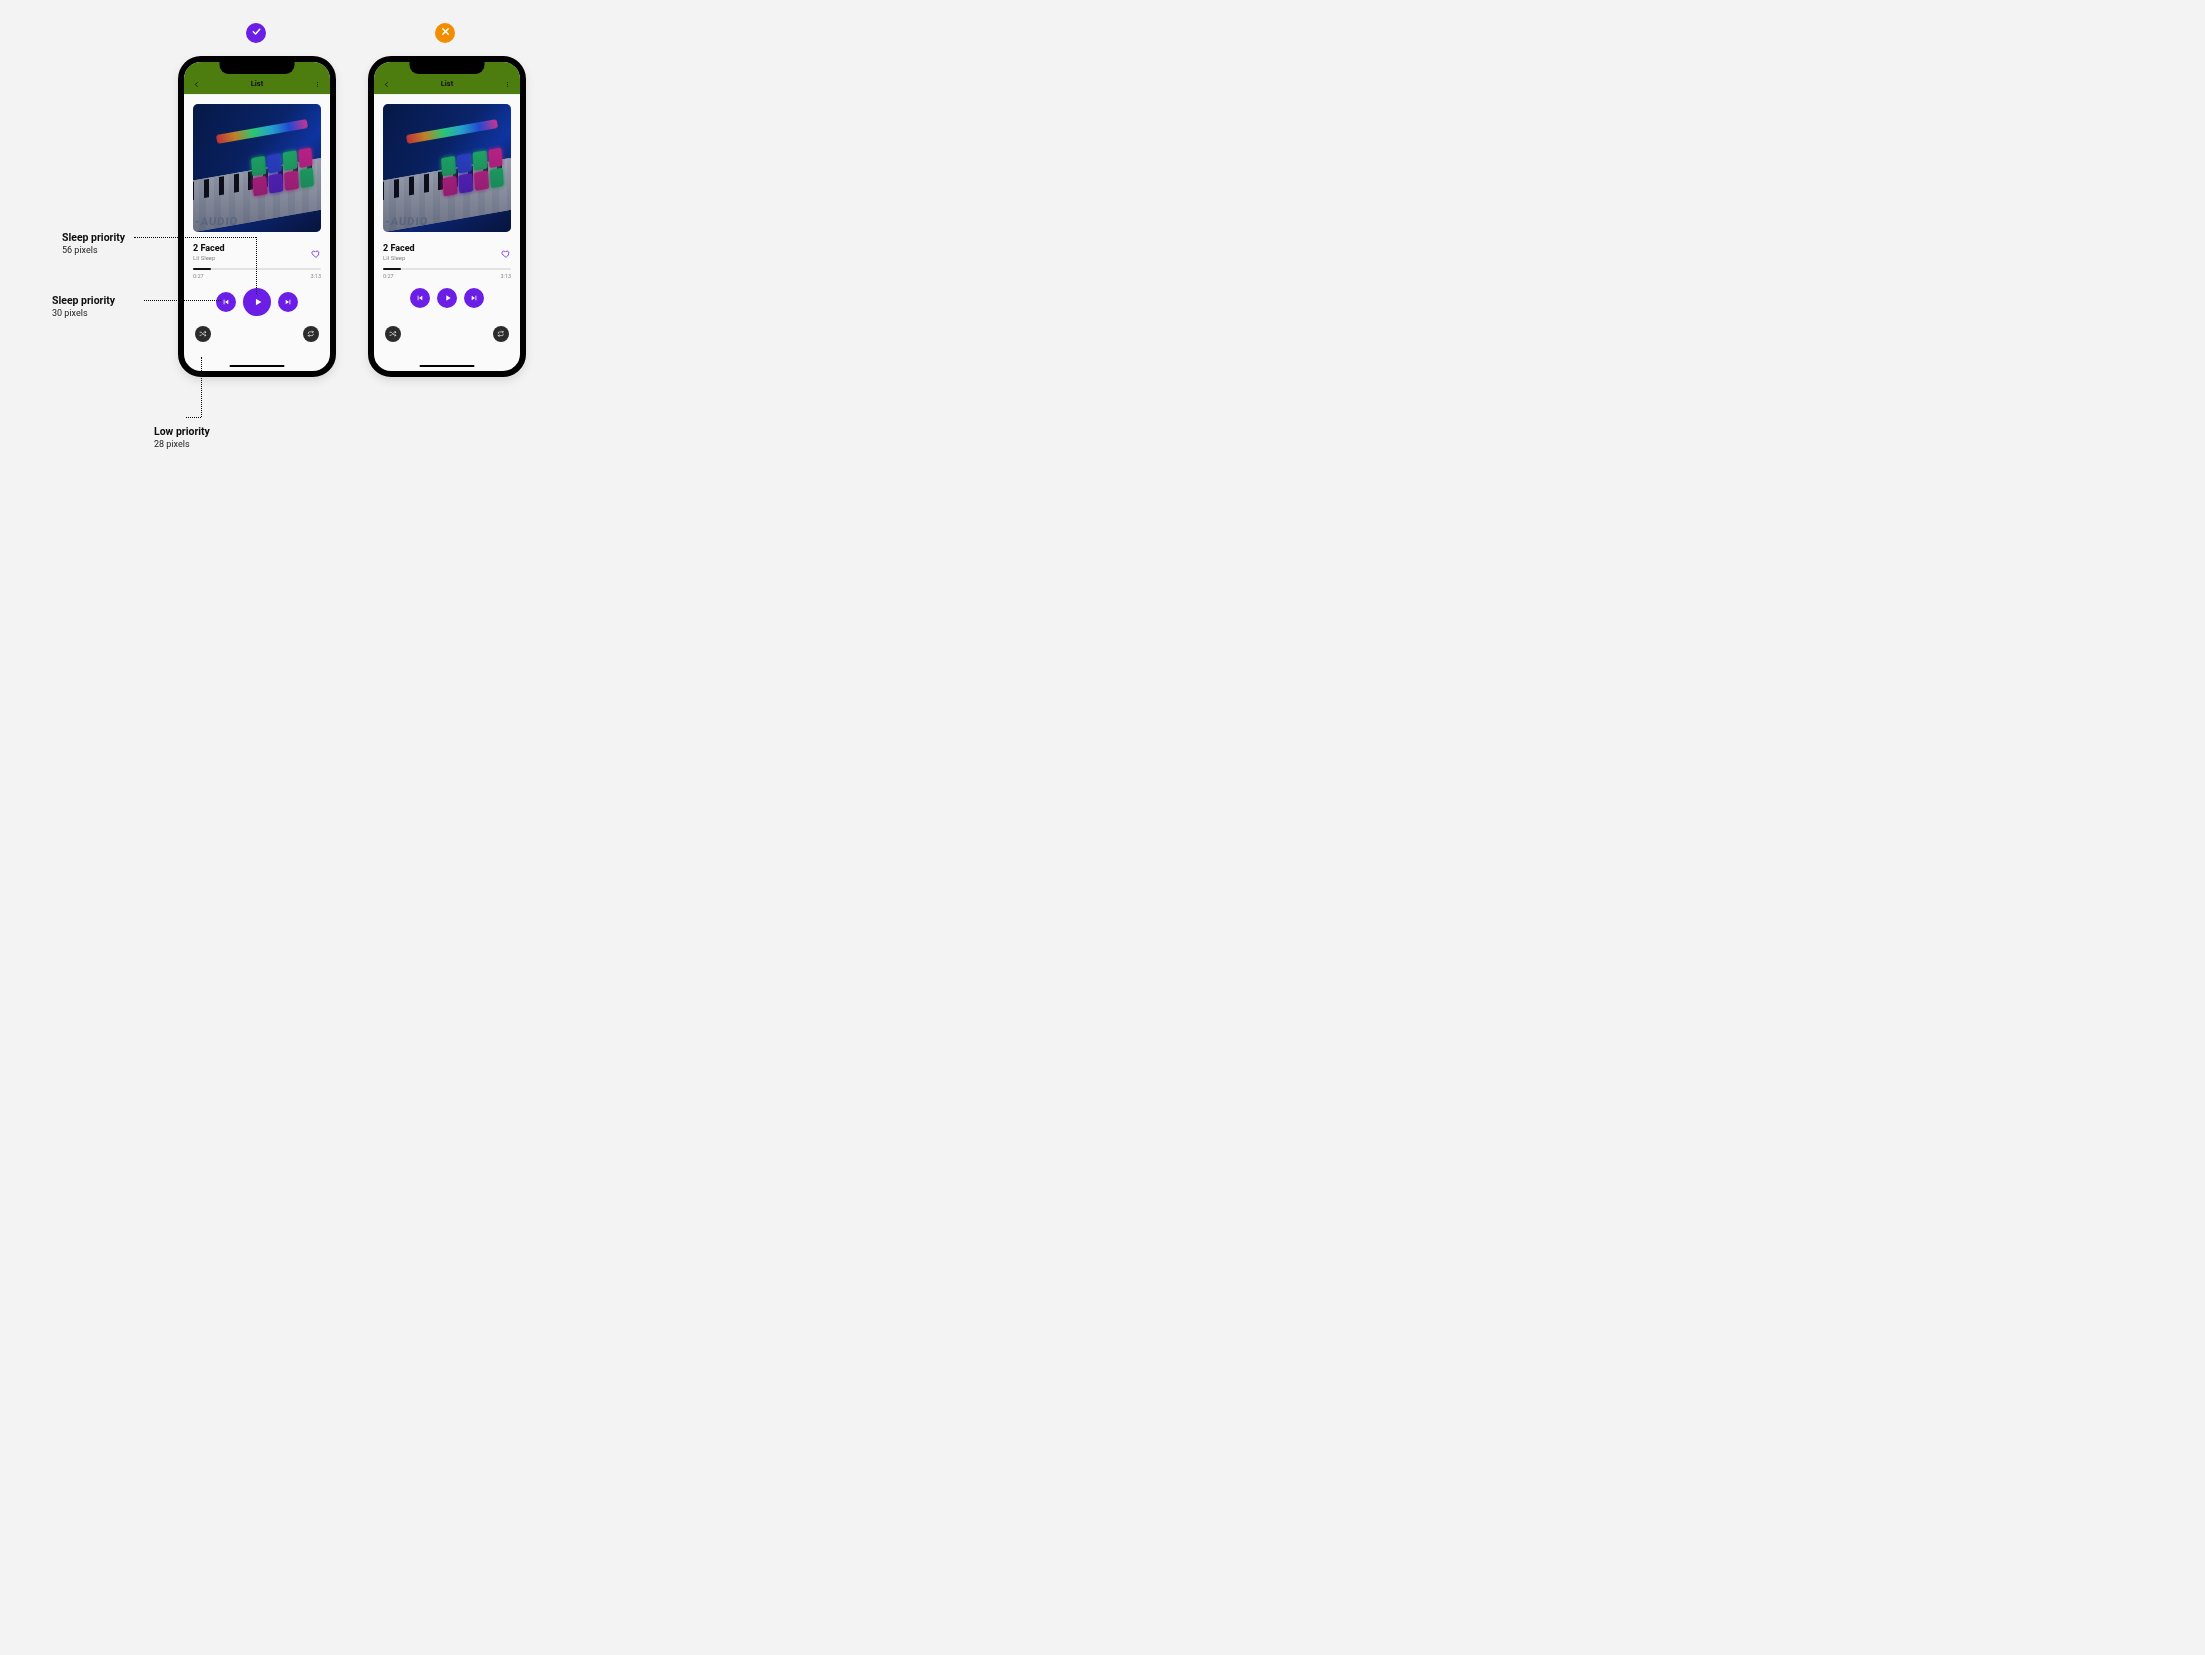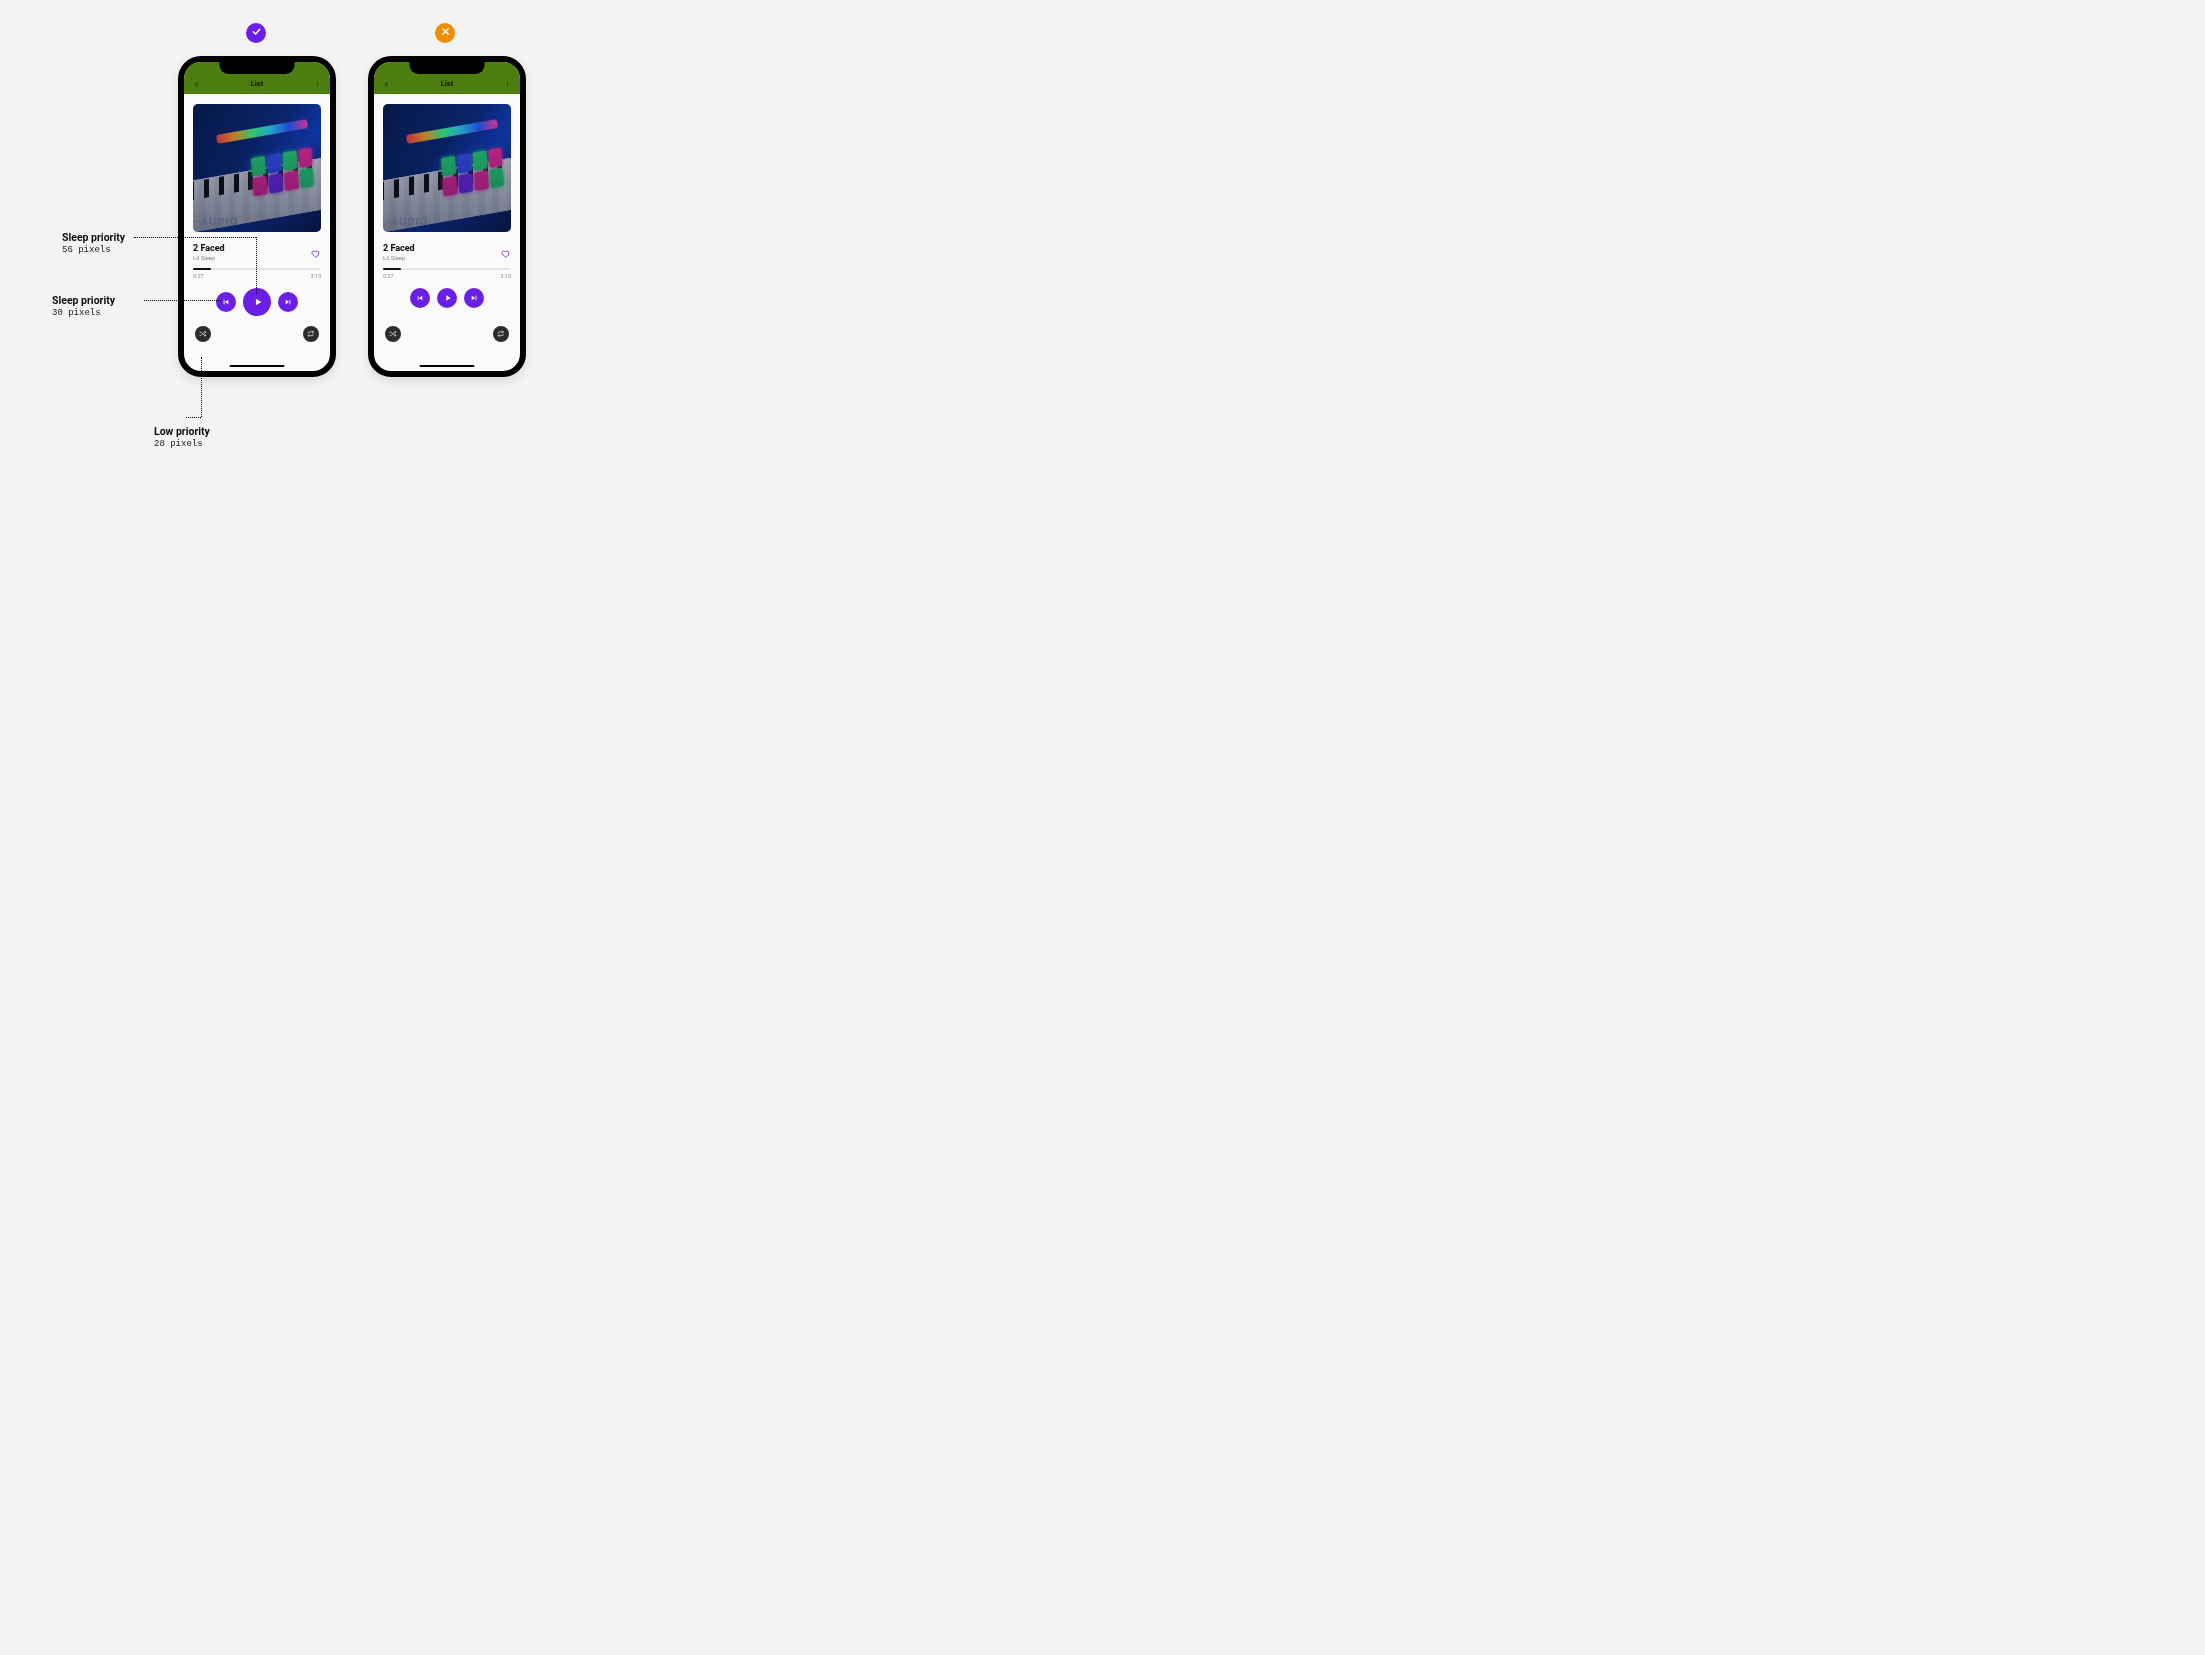--- a/index.html
+++ b/index.html
@@ -162,21 +162,21 @@
   .cbtn.size-40{ width:20px; height:20px; }
   .cbtn .tri{ margin-left:1px; }
 
   .bottomrow { margin-top:auto; margin-bottom:12px; display:flex; justify-content:space-between; padding:0 2px; }
   .darkbtn { width:16px; height:16px; border-radius:50%; background:#2c2c2c; display:flex; align-items:center; justify-content:center; color:#fff; }
   .darkbtn svg{ width:7.5px; height:7.5px; }
 
   
   .annot { position:absolute; text-align:left; color:#0d0d0d; }
   .annot .h { font-weight:700; font-size:10.5px; }
-  .annot .s { font-size:9px; color:#222; margin-top:1px;font-family:Liberation Mono, monospace; }
+  .annot .s { font-size:9px; color:#222; margin-top:1px; }
   .annot-high  { left:62px; top:231px; }
   .annot-med   { left:52px; top:294px; }
   .annot-low   { left:154px; top:425px; }
 
   
   .dash { position:absolute; border:0; }
   .dash.h { border-top:1px dotted #000; height:0; }
   .dash.v { border-left:1px dotted #000; width:0; }
   
   .d1 { left:134px; top:237px; width:122px; }

